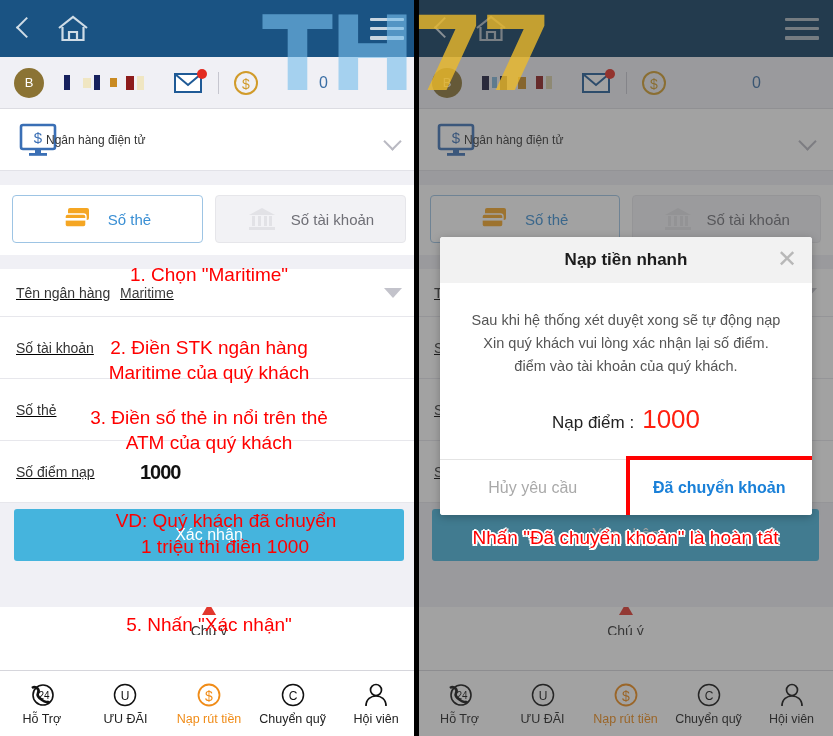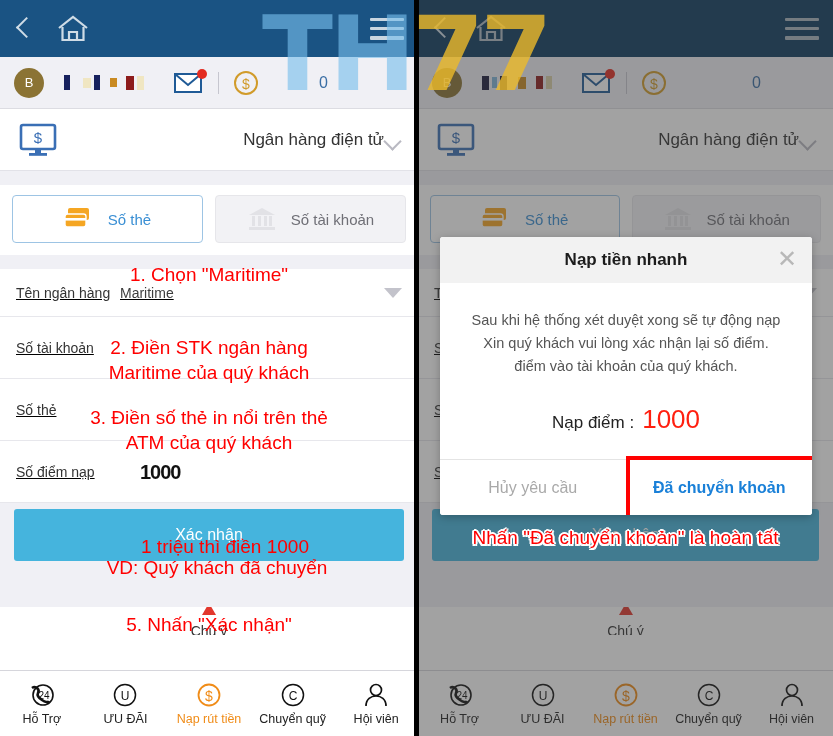--- a/index.html
+++ b/index.html
@@ -106,22 +106,22 @@
   
   .section-head {
     height: 62px;
     display: flex; align-items: center;
     padding: 0 16px;
     background: #fff;
     border-bottom: 1px solid #e2e2e8;
   }
   .monitor-icon { width: 44px; height: 36px; flex: 0 0 auto; }
   .section-title {
-    flex: 1; text-align: right;
-    font-size: 17px; color: #333;
+    flex: 1; text-align: left;
+    font-size: 12px; color: #333;
     margin-left: -14px;
   }
   .chevron-down {
     width: 18px; height: 10px; position: relative; flex: 0 0 auto;
   }
   .chevron-down::before {
     content: ""; position: absolute; left: 2px; top: 0;
     width: 11px; height: 11px;
     border-right: 2px solid #b9b9c2;
     border-bottom: 2px solid #b9b9c2;
@@ -202,21 +202,20 @@
   }
 
   
   .bottom-nav {
     position: absolute; left: 0; bottom: 0;
     width: 100%; height: 66px;
     background: #fff;
     border-top: 1px solid #d6d6dc;
     display: flex; align-items: center;
     z-index: 40;
-    justify-content: flex-end;
   }
   .nav-item {
     flex: 1;
     display: flex; flex-direction: column; align-items: center; gap: 3px;
   }
   .nav-glyph {
     width: 28px; height: 28px;
     display: flex; align-items: center; justify-content: center;
   }
   .nav-label { font-size: 12.5px; color: #222; }
@@ -456,21 +455,21 @@
     <div class="note-row">
       <span class="warn-tri"></span>
       <span>Chú ý</span>
     </div>
 
     <div class="anno" style="left:0; width:418px; top:262px;">1. Chọn "Maritime"</div>
     <div class="anno" style="left:0; width:418px; top:335px;">2. Điền STK ngân hàng</div>
     <div class="anno" style="left:0; width:418px; top:360px;">Maritime của quý khách</div>
     <div class="anno" style="left:0; width:418px; top:405px;">3. Điền số thẻ in nổi trên thẻ</div>
     <div class="anno" style="left:0; width:418px; top:430px;">ATM của quý khách</div>
-    <div class="anno" style="left:8px; width:418px; top:508px;margin-top:47px;">VD: Quý khách đã chuyển</div>
+    <div class="anno" style="left:17px; width:418px; top:508px;">VD: Quý khách đã chuyển</div>
     <div class="anno" style="left:16px; width:418px; top:534px;">1 triệu thì điền 1000</div>
     <div class="anno" style="left:0; width:418px; top:612px;">5. Nhấn "Xác nhận"</div>
 
     <div class="bottom-nav">
       <div class="nav-item">
         <span class="nav-glyph">
           <svg width="28" height="26" viewBox="0 0 28 26">
             <circle cx="15" cy="13" r="10" fill="none" stroke="#111" stroke-width="1.6"></circle>
             <path d="M4 6 c4 -3 8 2 6 5 c-1 2 1 5 4 7 c3 2 6 3 7 1" fill="none" stroke="#111" stroke-width="2.6"></path>
             <text x="16" y="17" font-size="10" fill="#111" text-anchor="middle" font-family="Liberation Sans, sans-serif">24</text>

